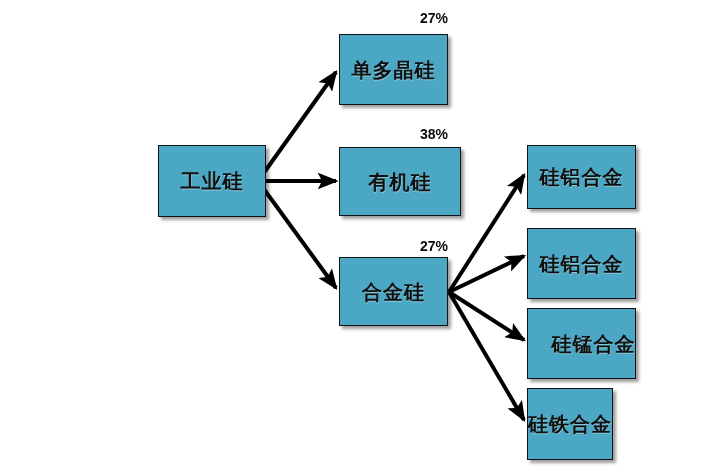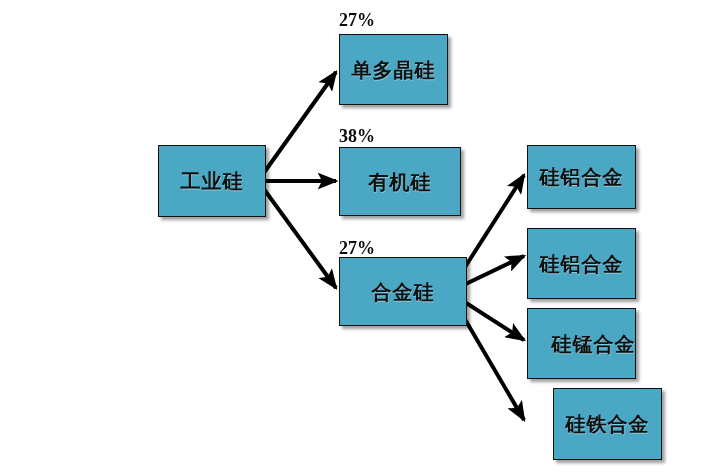--- a/index.html
+++ b/index.html
@@ -40,25 +40,25 @@
     font-size: 20px;
     font-weight: 600;
     color: #101010;
     letter-spacing: 1px;
     line-height: 1;
     white-space: nowrap;
     text-shadow: 0.5px 0.5px 0 rgba(255,255,255,0.35);
   }
   .pct-label {
     position: absolute;
-    font-family: Liberation Serif, serif;
-    font-size: 18px;
+    font-family: Liberation Sans, sans-serif;
+    font-size: 14px;
     font-weight: bold;
     color: #0a0a0a;
-    text-align: left;
+    text-align: right;
     z-index: 4;
     white-space: nowrap;
   }
 </style>
 </head>
 <body>
 
 <div id="canvas">
 
   <svg id="arrow-layer" viewBox="0 0 712 476" xmlns="http://www.w3.org/2000/svg">
@@ -85,31 +85,31 @@
   <div class="node" style="left: 339px; top: 34px; width: 109px; height: 71px;">
     <span class="node-label">单多晶硅</span>
   </div>
   <div class="pct-label" style="left: 339px; top: 10px; width: 109px;">27%</div>
 
   <div class="node" style="left: 339px; top: 147px; width: 122px; height: 69px;">
     <span class="node-label">有机硅</span>
   </div>
   <div class="pct-label" style="left: 339px; top: 126px; width: 109px;">38%</div>
 
-  <div class="node" style="left: 339px; top: 257px; width: 128px; height: 69px;">
+  <div class="node" style="left: 339px; top: 257px; width: 109px; height: 69px;">
     <span class="node-label">合金硅</span>
   </div>
   <div class="pct-label" style="left: 339px; top: 238px; width: 109px;">27%</div>
 
   <div class="node" style="left: 527px; top: 145px; width: 109px; height: 64px;">
     <span class="node-label">硅铝合金</span>
   </div>
   <div class="node" style="left: 527px; top: 228px; width: 109px; height: 71px;">
     <span class="node-label">硅铝合金</span>
   </div>
   <div class="node" style="left: 527px; top: 308px; width: 109px; height: 71px; padding-left: 24px;">
     <span class="node-label">硅锰合金</span>
   </div>
-  <div class="node" style="left: 553px; top: 388px; width: 109px; height: 72px;">
+  <div class="node" style="left: 527px; top: 388px; width: 86px; height: 72px;">
     <span class="node-label">硅铁合金</span>
   </div>
 
 </div>
 
 </body></html>

